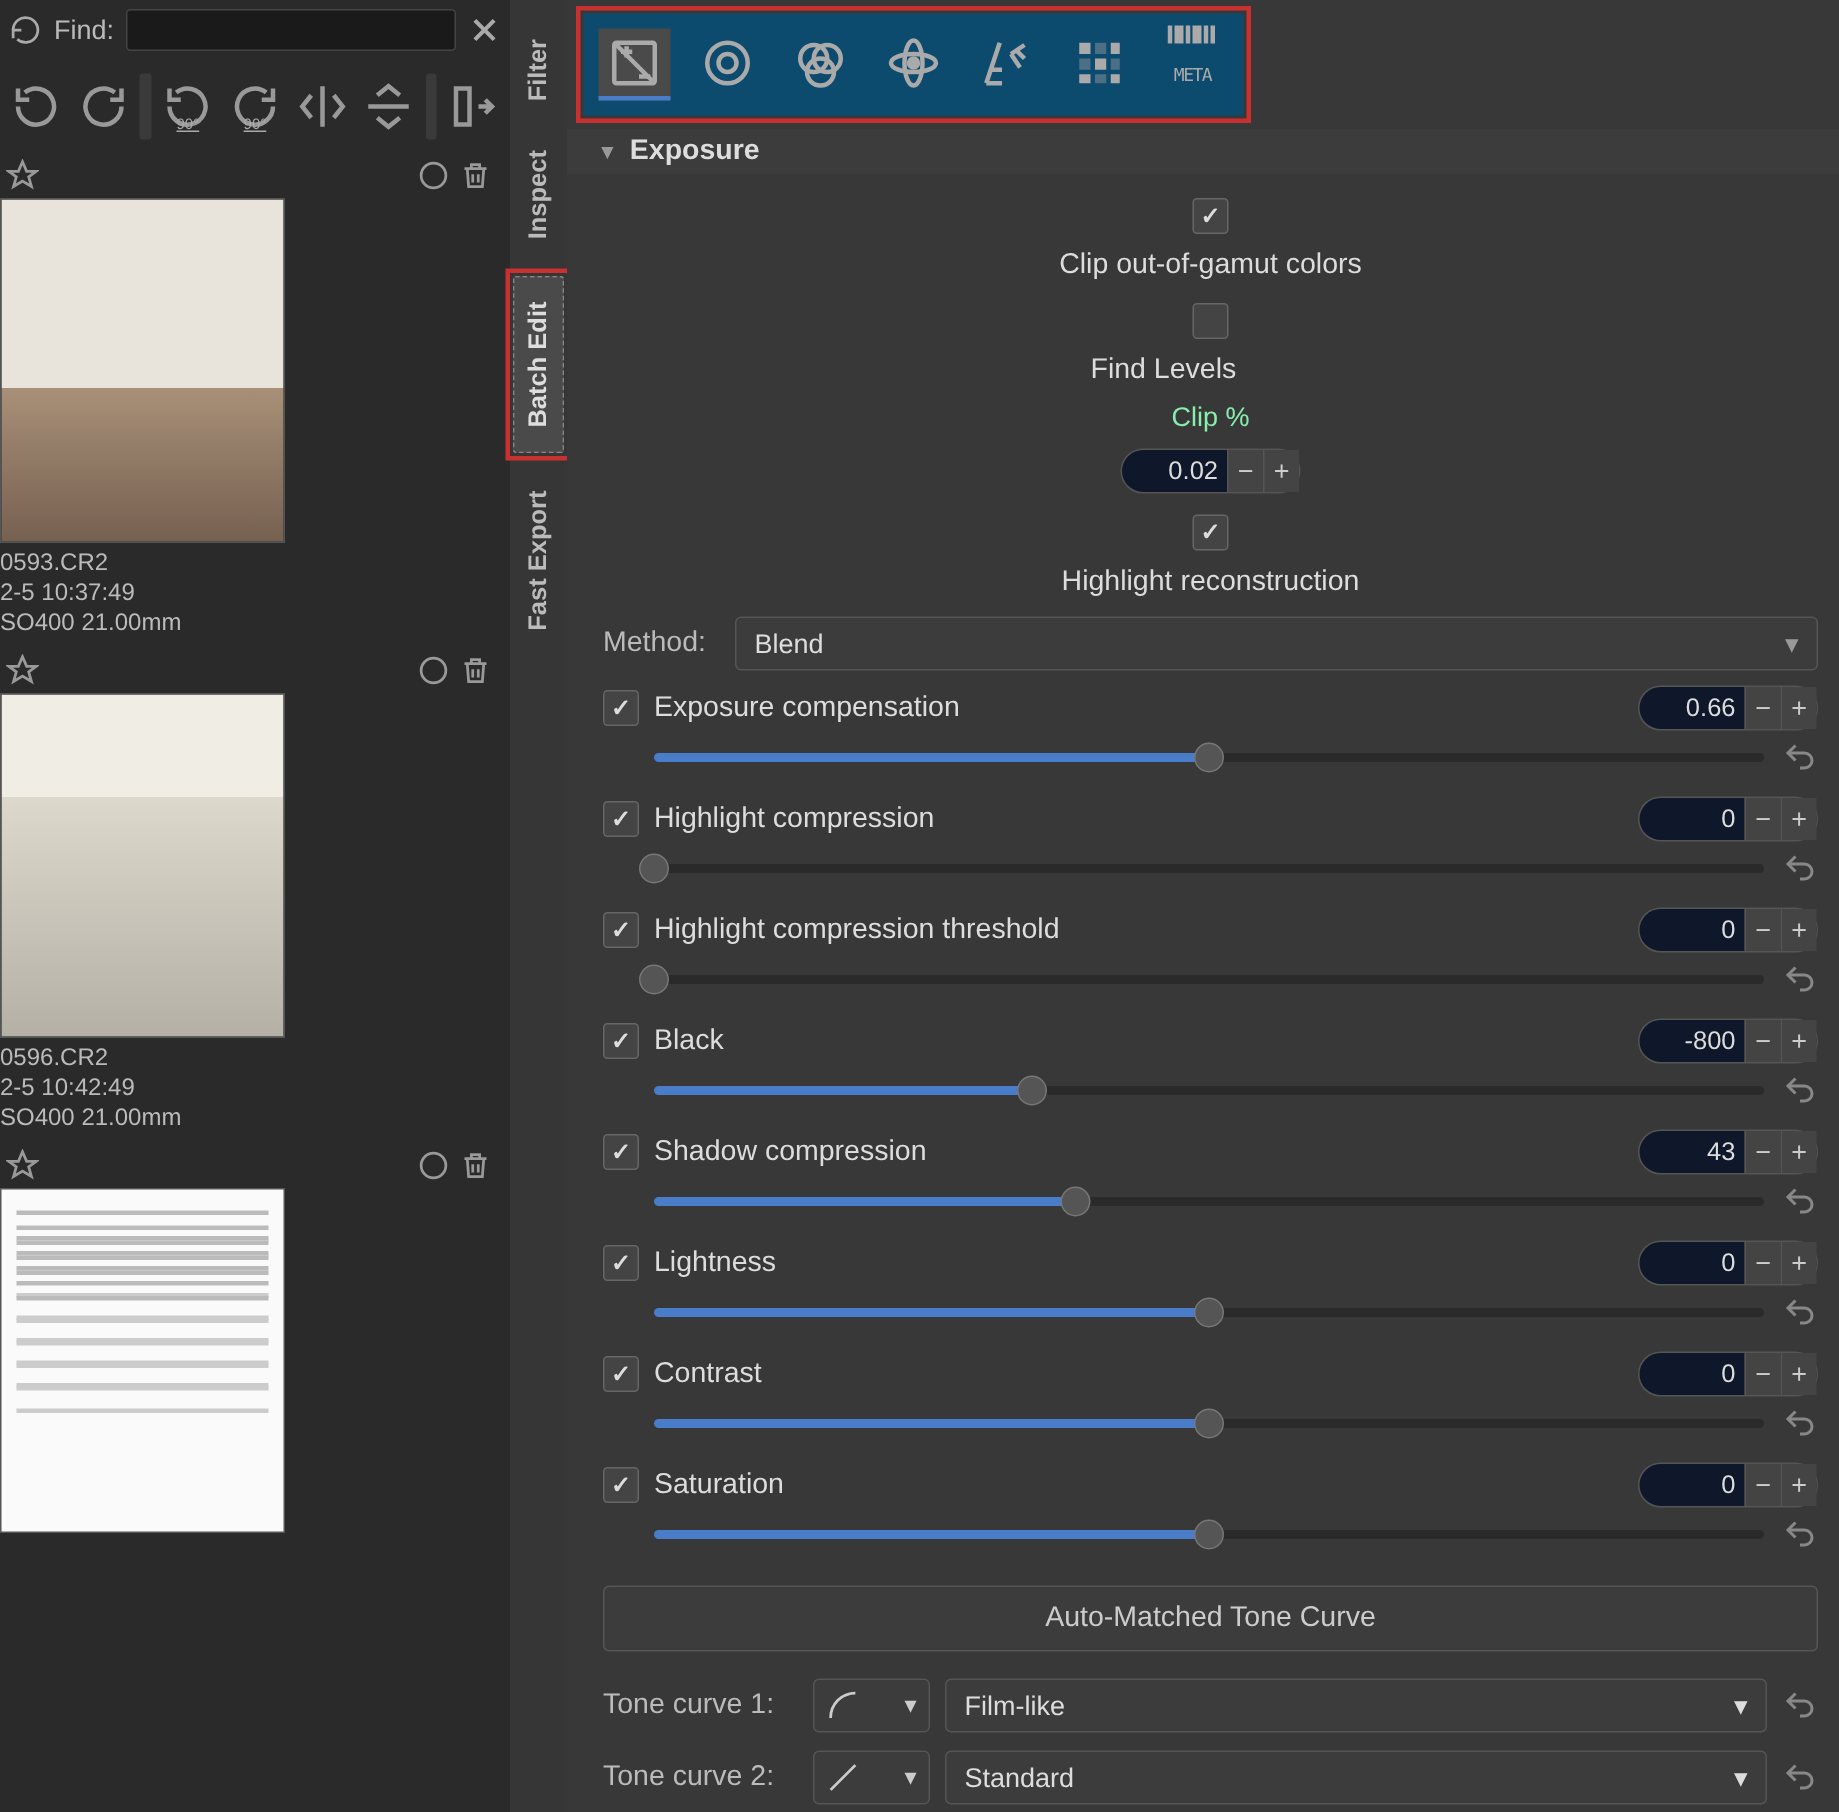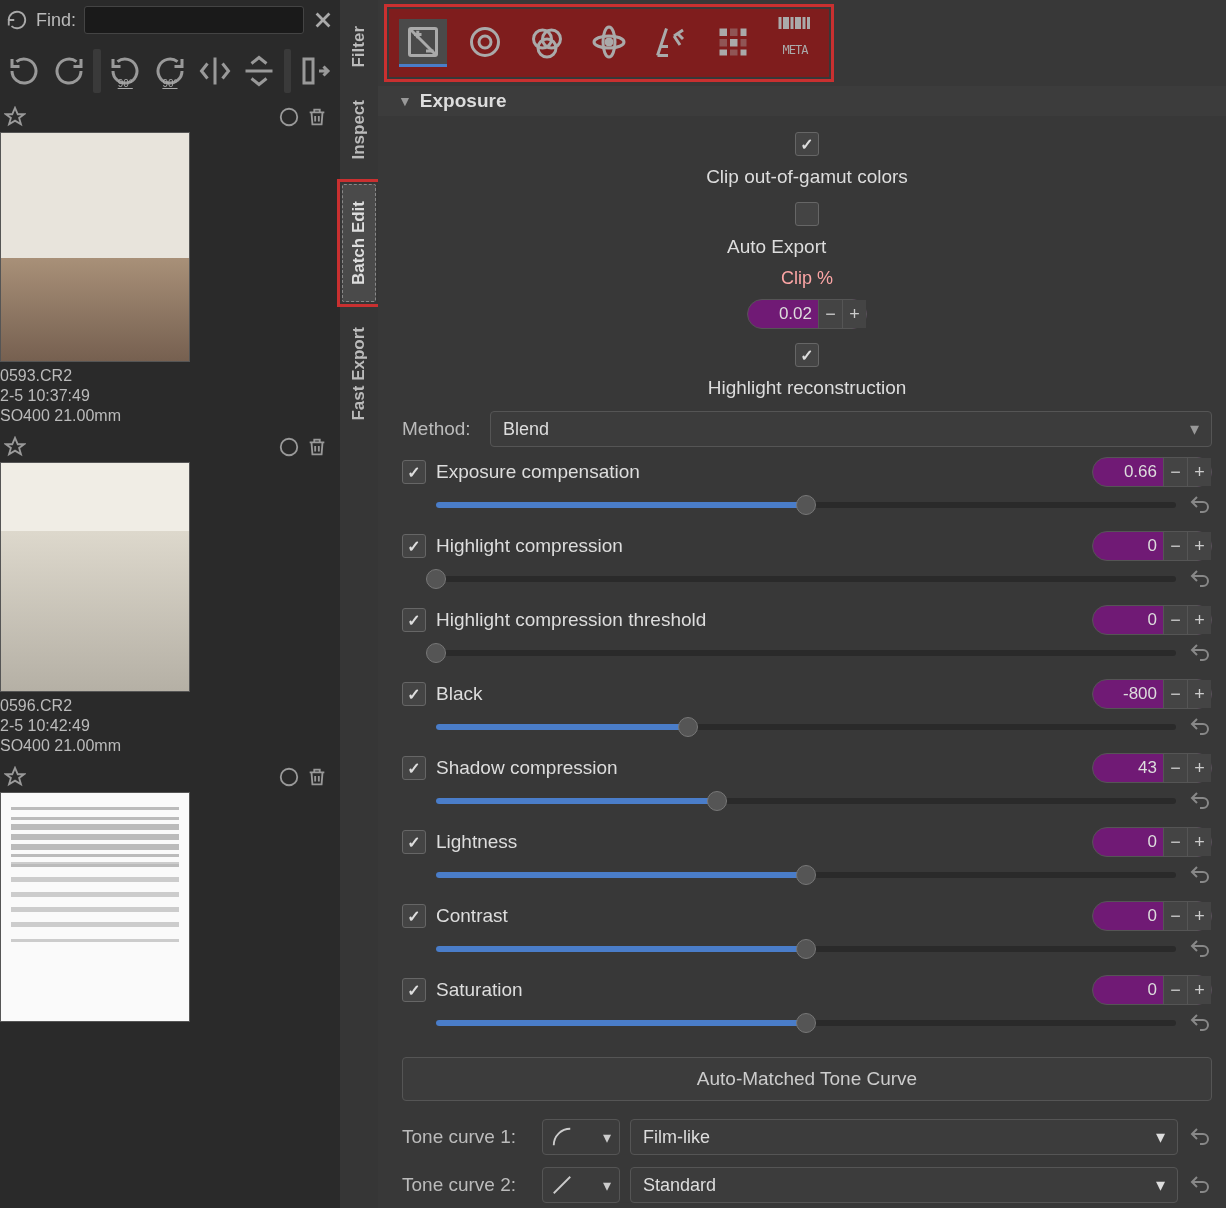--- a/index.html
+++ b/index.html
@@ -29,37 +29,37 @@
 
 
 .vtabs { width: 38px; background: #363636; display: flex; flex-direction: column; align-items: center; padding-top: 10px; gap: 0; }
 .vtab { writing-mode: vertical-rl; transform: rotate(180deg); font-size: 17px; color: #bbb; padding: 16px 6px; cursor: pointer; font-weight: 600; }
 .vtab.active { background: #4a4a4a; color: #ddd; border-left: 3px solid #4a7dc9; border-radius: 2px; }
 .vtab.boxed { border: 1px dashed #888; }
 .red-box { border: 3px solid #c93030; padding: 2px; }
 
 
 .right-panel { flex: 1; background: #383838; display: flex; flex-direction: column; }
-.filter-tabs { display: flex; align-items: center; gap: 14px; padding: 6px 10px; height: 68px; background: #7f1d1d; }
+.filter-tabs { display: flex; align-items: center; gap: 14px; padding: 6px 10px; height: 68px; background: #0c4a6e; }
 .ftab { width: 48px; height: 48px; display: flex; align-items: center; justify-content: center; border-bottom: 3px solid transparent; color: #aaa; cursor: pointer; }
 .ftab.active { background: #4a4a4a; border-bottom-color: #4a7dc9; }
 .ftab svg, .ftab span { width: 36px; height: 36px; }
 .ftab .meta-txt { font-family: monospace; font-size: 12px; letter-spacing: -1px; color: #aaa; text-align: center; }
 
 .section-header { display: flex; align-items: center; gap: 8px; padding: 4px 20px; background: #3c3c3c; }
 .section-header .tri { color: #999; font-size: 14px; }
 .section-header .title { font-weight: 700; font-size: 19px; color: #ddd; }
 
 .controls { flex: 1; overflow-y: auto; padding: 10px 14px 10px 24px; }
 .ctrl-row { display: flex; align-items: center; gap: 10px; padding: 6px 0; flex-direction: column; }
 .ctrl-row.tall { padding: 8px 0; }
 .chk { width: 24px; height: 24px; border: 1px solid #666; border-radius: 3px; background: #444; display: flex; align-items: center; justify-content: center; flex-shrink: 0; }
 .chk.checked::after { content: "✓"; color: #ddd; font-size: 16px; font-weight: bold; }
 .lbl { font-size: 19px; color: #ddd; flex: 1; }
-.spinner { display: flex; align-items: center; background: #701a75; border: 1px solid #555; border-radius: 15px; height: 30px; }
+.spinner { display: flex; align-items: center; background: #0f172a; border: 1px solid #555; border-radius: 15px; height: 30px; }
 .spinner input { width: 70px; background: transparent; border: none; color: #ddd; text-align: right; padding: 0 6px; font-size: 17px; }
 .spinner .pm { width: 24px; height: 28px; background: #444; color: #ccc; display: flex; align-items: center; justify-content: center; font-size: 18px; border-left: 1px solid #555; cursor: pointer; }
 .reset-btn { flex: 1; max-width: 220px; height: 38px; background: #3c3c3c; border: 1px solid #555; border-radius: 4px; color: #ccc; font-size: 18px; cursor: pointer; }
 
 .method-row { display: flex; align-items: center; gap: 12px; padding: 6px 0; }
 .method-row .mlbl { font-size: 19px; color: #bbb; width: 76px; }
 .dropdown { flex: 1; height: 36px; background: #3c3c3c; border: 1px solid #555; border-radius: 4px; display: flex; align-items: center; justify-content: space-between; padding: 0 12px; color: #ddd; font-size: 18px; cursor: pointer; }
 .dropdown .dd-arrow { color: #999; }
 
 .slider-block { padding: 4px 0 10px 0; }
@@ -286,22 +286,22 @@
 
   <div class="controls">
 
     <div class="ctrl-row">
       <div class="chk checked"></div>
       <span class="lbl">Clip out-of-gamut colors</span>
     </div>
 
     <div class="ctrl-row tall">
       <div class="chk"></div>
-      <span class="lbl" style="flex:0 0 auto; width:160px">Auto Export</span>
-      <span style="color:#fca5a5; font-size:18px">Clip %</span>
+      <span class="lbl" style="flex:0 0 auto; width:160px">Find Levels</span>
+      <span style="color:#86efac; font-size:18px">Clip %</span>
       <div class="spinner">
         <input value="0.02" style="">
         <div class="pm">−</div>
         <div class="pm">+</div>
       </div>
     </div>
 
     <div class="ctrl-row">
       <div class="chk checked"></div>
       <span class="lbl">Highlight reconstruction</span>

